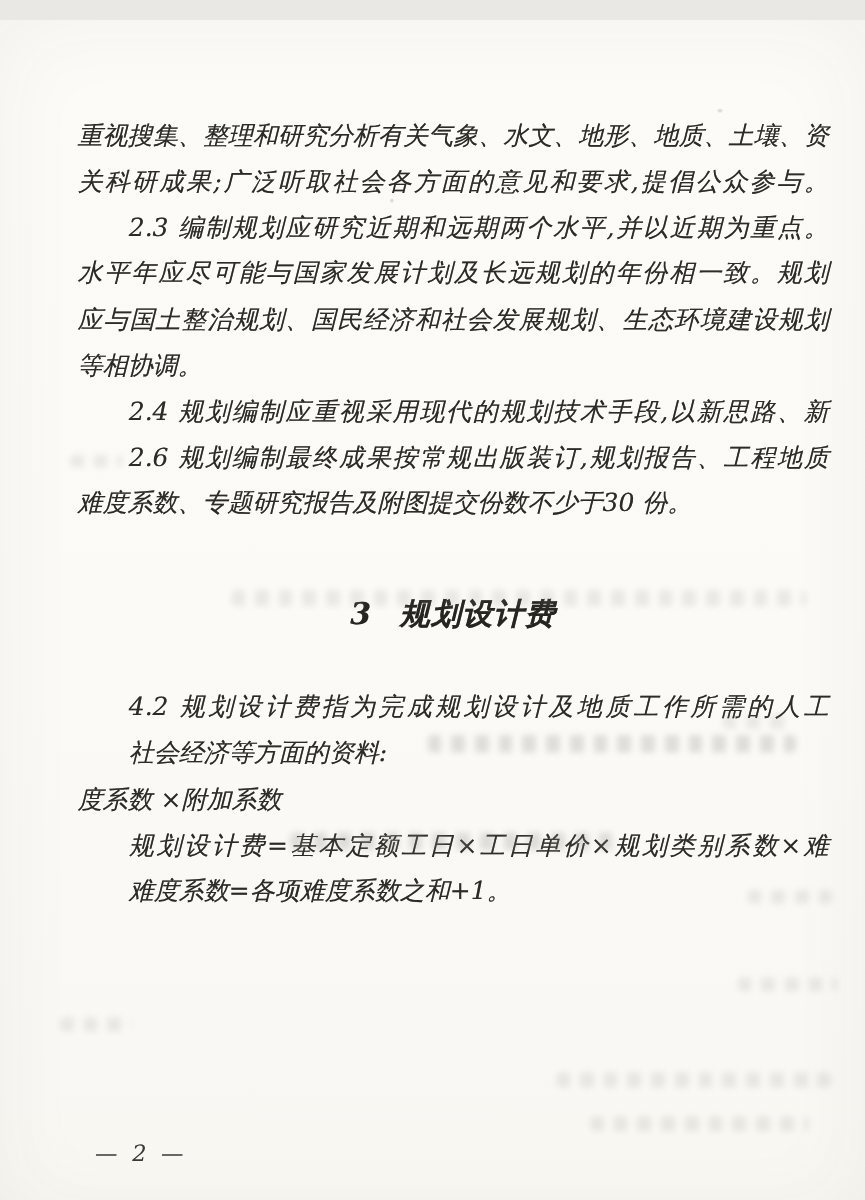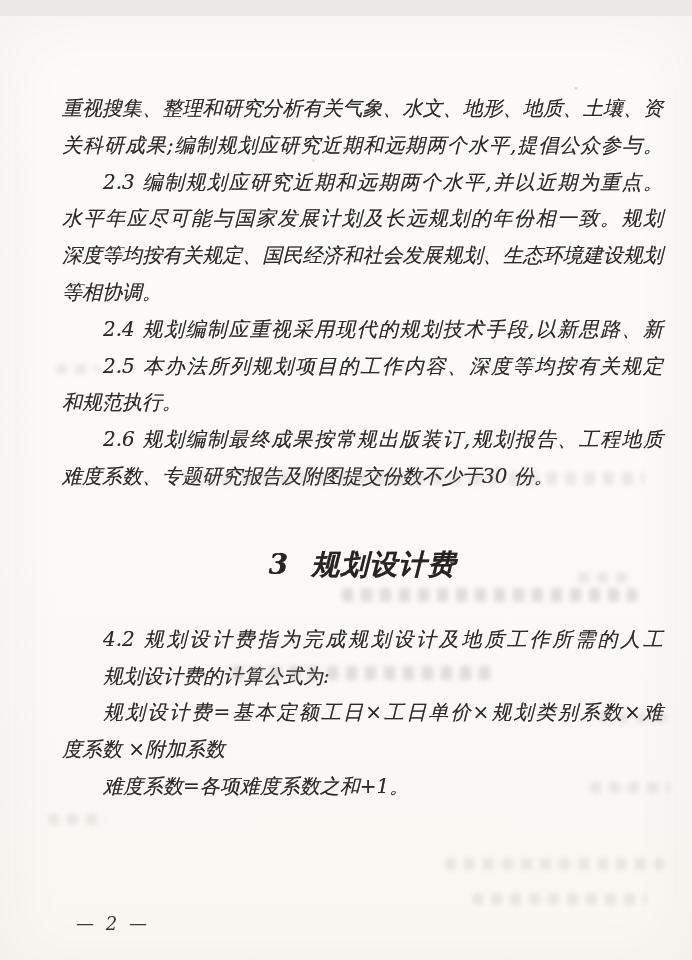--- a/index.html
+++ b/index.html
@@ -22,21 +22,21 @@
     line-height:36.8px;
     height:36.8px;
     white-space:nowrap;
     letter-spacing:0;
     text-shadow:0 0 0.5px rgba(45,43,40,0.55);
   }
   .jl{ text-align:justify; text-align-last:justify; }
   .ind{ padding-left:41px; }
   .heading{
     margin:50px 0 36px 0;
-    font-size:28px;
+    font-size:24px;
     line-height:40px;
     font-weight:700;
     text-align:center;
     letter-spacing:1px;
     color:#272522;
     text-shadow:0 0 0.5px rgba(40,38,35,0.6);
   }
   .heading .hnum{ margin-right:22px; }
   .pageno{
     position:absolute;left:76px;top:897px;
@@ -61,59 +61,55 @@
 </style>
 </head>
 <body>
 
 <div class="page">
 
   <main class="textcol">
 
     <section>
       <div class="ln jl">重视搜集、整理和研究分析有关气象、水文、地形、地质、土壤、资</div>
-      <div class="ln jl">关科研成果;编制规划应研究近期和远期两个水平,提倡公众参与。</div>
+      <div class="ln jl">关科研成果;广泛听取社会各方面的意见和要求,提倡公众参与。</div>
     </section>
 
     <section>
       <div class="ln jl ind">2.3 编制规划应研究近期和远期两个水平,并以近期为重点。</div>
       <div class="ln jl">水平年应尽可能与国家发展计划及长远规划的年份相一致。规划</div>
-      <div class="ln jl">深度等均按有关规定、国民经济和社会发展规划、生态环境建设规划</div>
+      <div class="ln jl">应与国土整治规划、国民经济和社会发展规划、生态环境建设规划</div>
       <div class="ln">等相协调。</div>
     </section>
 
     <section>
       <div class="ln jl ind">2.4 规划编制应重视采用现代的规划技术手段,以新思路、新</div>
     </section>
 
-    <section>
-      <div class="ln jl ind">2.5 本办法所列规划项目的工作内容、深度等均按有关规定</div>
-      <div class="ln">和规范执行。</div>
-    </section>
 
     <section>
       <div class="ln jl ind">2.6 规划编制最终成果按常规出版装订,规划报告、工程地质</div>
       <div class="ln">难度系数、专题研究报告及附图提交份数不少于30 份。</div>
     </section>
 
     <h1 class="heading">
       <span class="hnum">3</span><span>规划设计费</span>
     </h1>
 
     <section>
       <div class="ln jl ind">4.2 规划设计费指为完成规划设计及地质工作所需的人工</div>
     </section>
 
     <section>
-      <div class="ln ind">规划设计费的计算公式为:</div>
+      <div class="ln ind">社会经济等方面的资料:</div>
     </section>
 
     <section>
+      <div class="ln">度系数 ×附加系数</div>
       <div class="ln jl ind">规划设计费=基本定额工日×工日单价×规划类别系数×难</div>
-      <div class="ln">度系数 ×附加系数</div>
     </section>
 
     <section>
       <div class="ln ind">难度系数=各项难度系数之和+1。</div>
     </section>
 
   </main>
 
   <div class="pageno">— 2 —</div>
 

